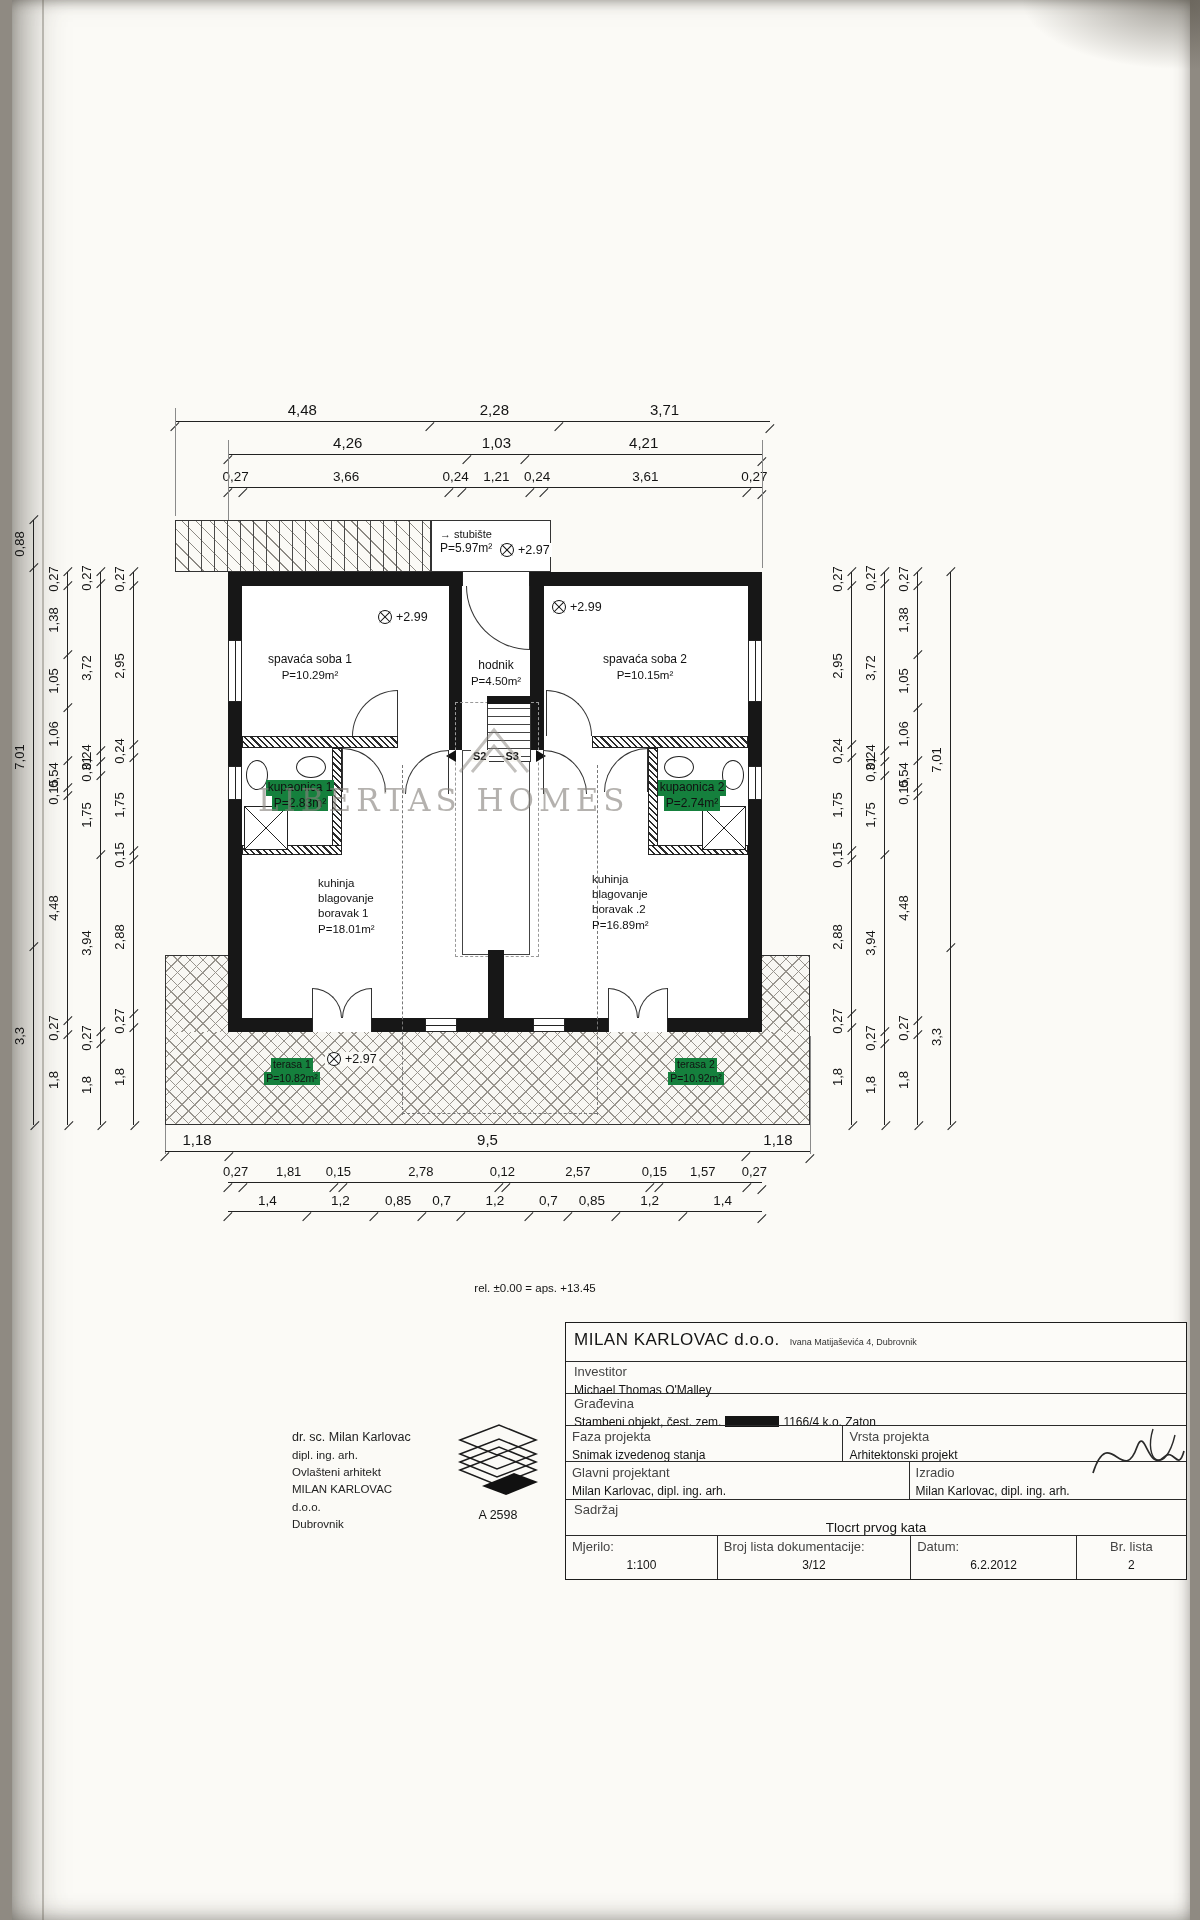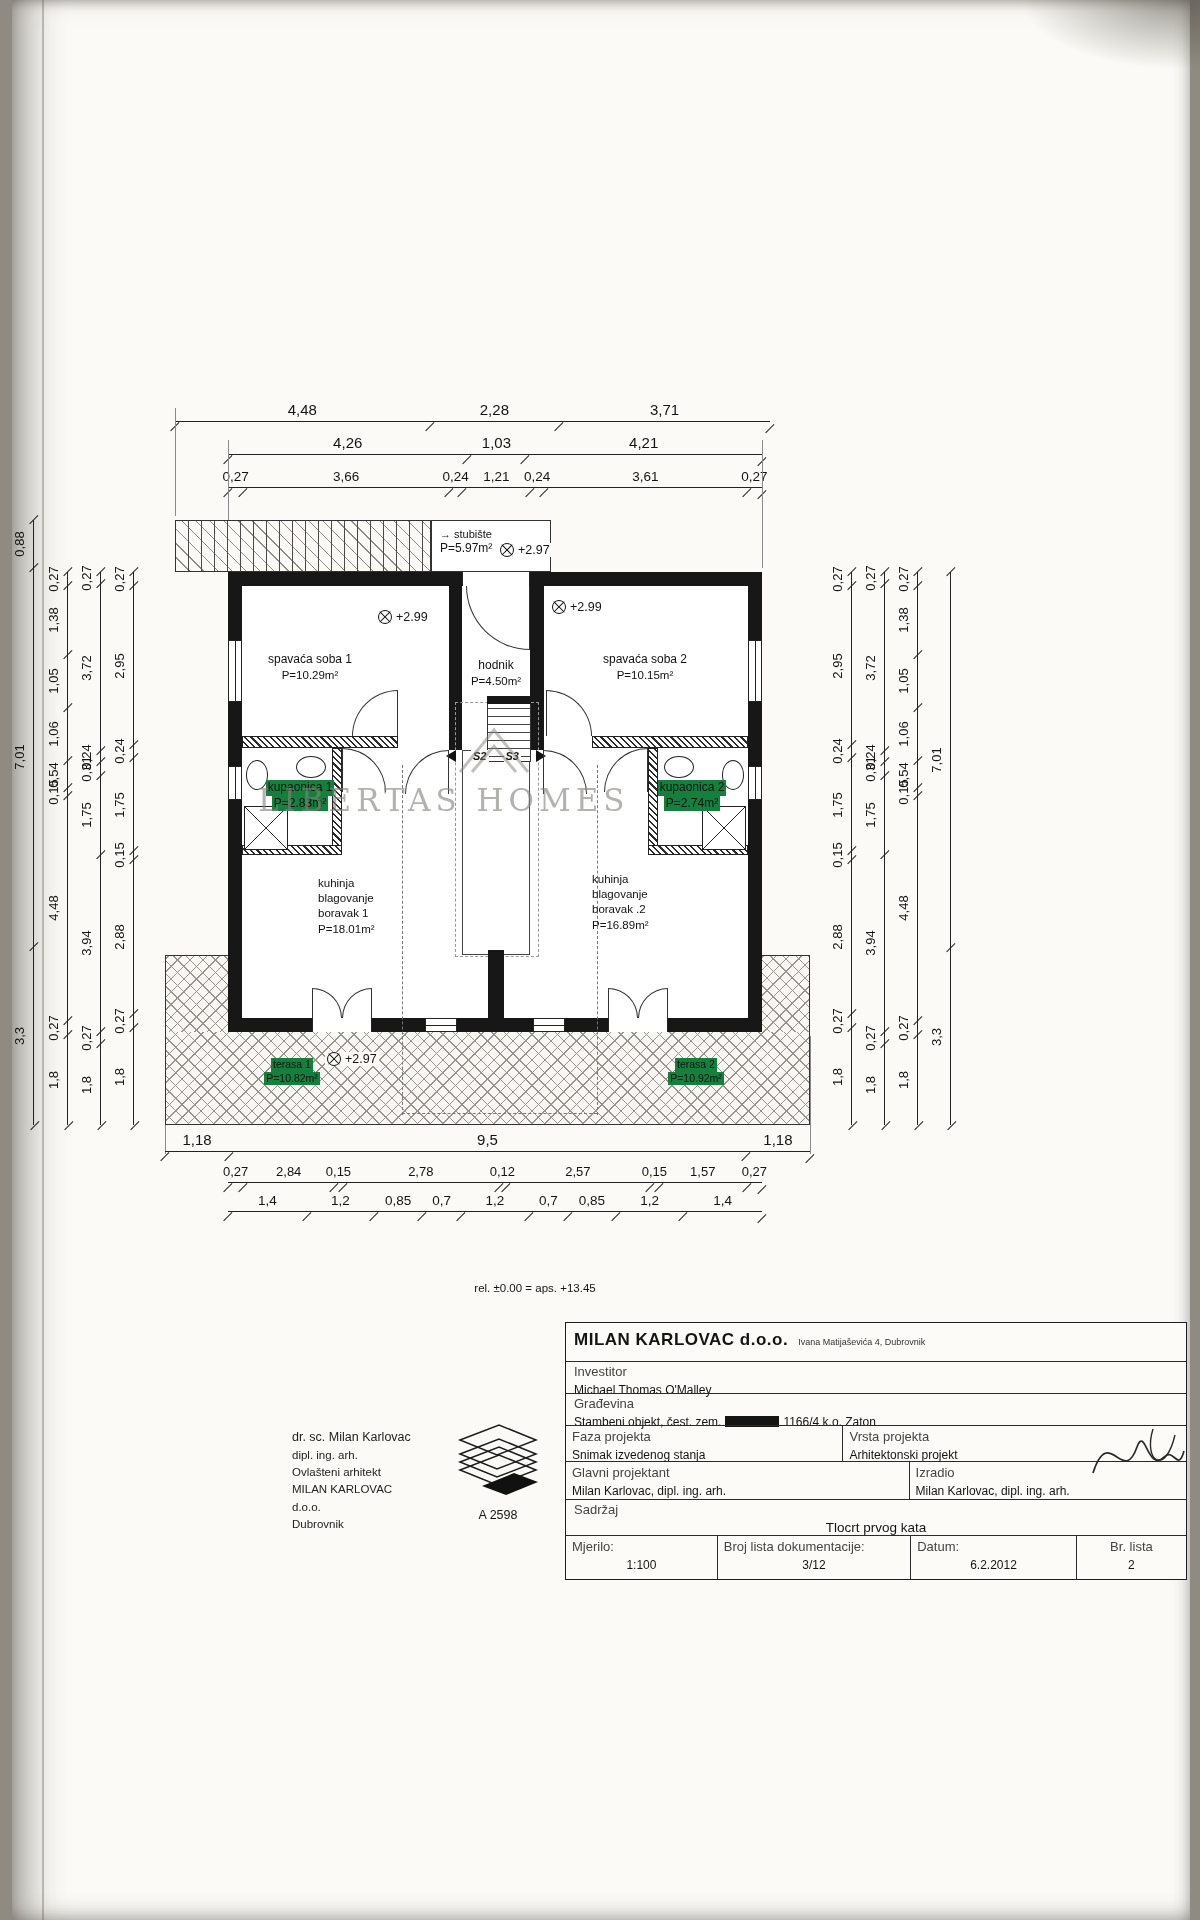--- a/index.html
+++ b/index.html
@@ -36,21 +36,21 @@
   .leftlabel{text-align:left;font-size:11.5px;line-height:1.32;}
   .wpatch span{background:#15803d;padding:0 2px;display:inline-block;}
   .small{font-size:12px;}
 
   .elev{position:absolute;display:flex;align-items:center;gap:4px;font-size:12.5px;white-space:nowrap;}
   .elev .emark{display:inline-block;width:12px;height:12px;border:1.2px solid #111;border-radius:50%;position:relative;flex:none;background:#fff;}
   .elev .emark::before,.elev .emark::after{content:'';position:absolute;left:50%;top:50%;width:15px;height:1.1px;background:#111;}
   .elev .emark::before{transform:translate(-50%,-50%) rotate(45deg);}
   .elev .emark::after{transform:translate(-50%,-50%) rotate(-45deg);}
 
-  .sectag{position:absolute;display:flex;align-items:center;justify-content:center;gap:15px;font-size:11px;font-weight:bold;font-style:italic;}
+  .sectag{position:absolute;display:flex;align-items:center;justify-content:center;gap:15px;font-size:11px;font-weight:bold;}
   .sectag .lab{background:#fbfaf6;padding:0 2px;}
   .tri-l{width:0;height:0;border-top:6px solid transparent;border-bottom:6px solid transparent;border-right:10px solid #111;}
   .tri-r{width:0;height:0;border-top:6px solid transparent;border-bottom:6px solid transparent;border-left:10px solid #111;}
 
   
   .hchain{position:absolute;display:flex;height:22px;font-size:14px;}
   .hchain .seg{position:relative;flex-basis:0;min-width:0;border-bottom:1.2px solid #222;}
   .hchain .seg .dimlab{position:absolute;bottom:3px;left:50%;transform:translateX(-50%);white-space:nowrap;}
   .hchain .seg::before{content:'';position:absolute;left:-6px;bottom:-6.5px;width:12px;height:1.4px;background:#222;transform:rotate(-45deg);}
   .hchain::after{content:'';position:absolute;right:-6px;bottom:-7px;width:12px;height:1.4px;background:#222;transform:rotate(-45deg);}
@@ -73,21 +73,21 @@
 
   
   .tblock{position:absolute;left:565px;top:1322px;width:622px;border:1.6px solid #1d1d1d;background:#fcfbf8;box-sizing:border-box;}
   .tb-row{border-top:1px solid #2a2a2a;position:relative;box-sizing:border-box;}
   .tb-row:first-child{border-top:none;}
   .tb-flex{display:flex;}
   .tb-cell{position:relative;box-sizing:border-box;border-left:1px solid #2a2a2a;padding:3px 6px 4px;}
   .tb-cell:first-child{border-left:none;}
   .tb-tiny{font-size:13px;color:#444;display:block;line-height:1.2;}
   .tb-val{font-size:12px;line-height:1.25;}
-  .tb-company{font-size:17px;font-weight:bold;letter-spacing:.5px;}
+  .tb-company{font-size:17px;font-weight:normal;letter-spacing:.5px;}
   .tb-addr{font-size:9px;color:#333;margin-left:10px;}
   .redact{display:inline-block;width:54px;height:11px;background:#151515;vertical-align:middle;margin:0 4px;}
   .tb-center{text-align:center;}
 
   .arch-block{position:absolute;left:292px;top:1428px;font-size:11.5px;line-height:1.5;color:#222;}
   .stampnum{position:absolute;left:452px;top:1508px;width:92px;text-align:center;font-size:12.5px;}
 </style>
 </head>
 <body>
 <div id="page">
@@ -291,21 +291,21 @@
       </div>
       <div class="seg" style="flex-grow: 1.18;">
         <span class="dimlab">1,18</span>
       </div>
     </div>
   <div class="hchain f13" style="left:228px;top:1161px;width:534px;">
       <div class="seg" style="flex-grow: 0.27;">
         <span class="dimlab">0,27</span>
       </div>
       <div class="seg" style="flex-grow: 1.62;">
-        <span class="dimlab">2,84</span>
+        <span class="dimlab">1,81</span>
       </div>
       <div class="seg" style="flex-grow: 0.15;">
         <span class="dimlab">0,15</span>
       </div>
       <div class="seg" style="flex-grow: 2.78;">
         <span class="dimlab">2,78</span>
       </div>
       <div class="seg" style="flex-grow: 0.12;">
         <span class="dimlab">0,12</span>
       </div>

